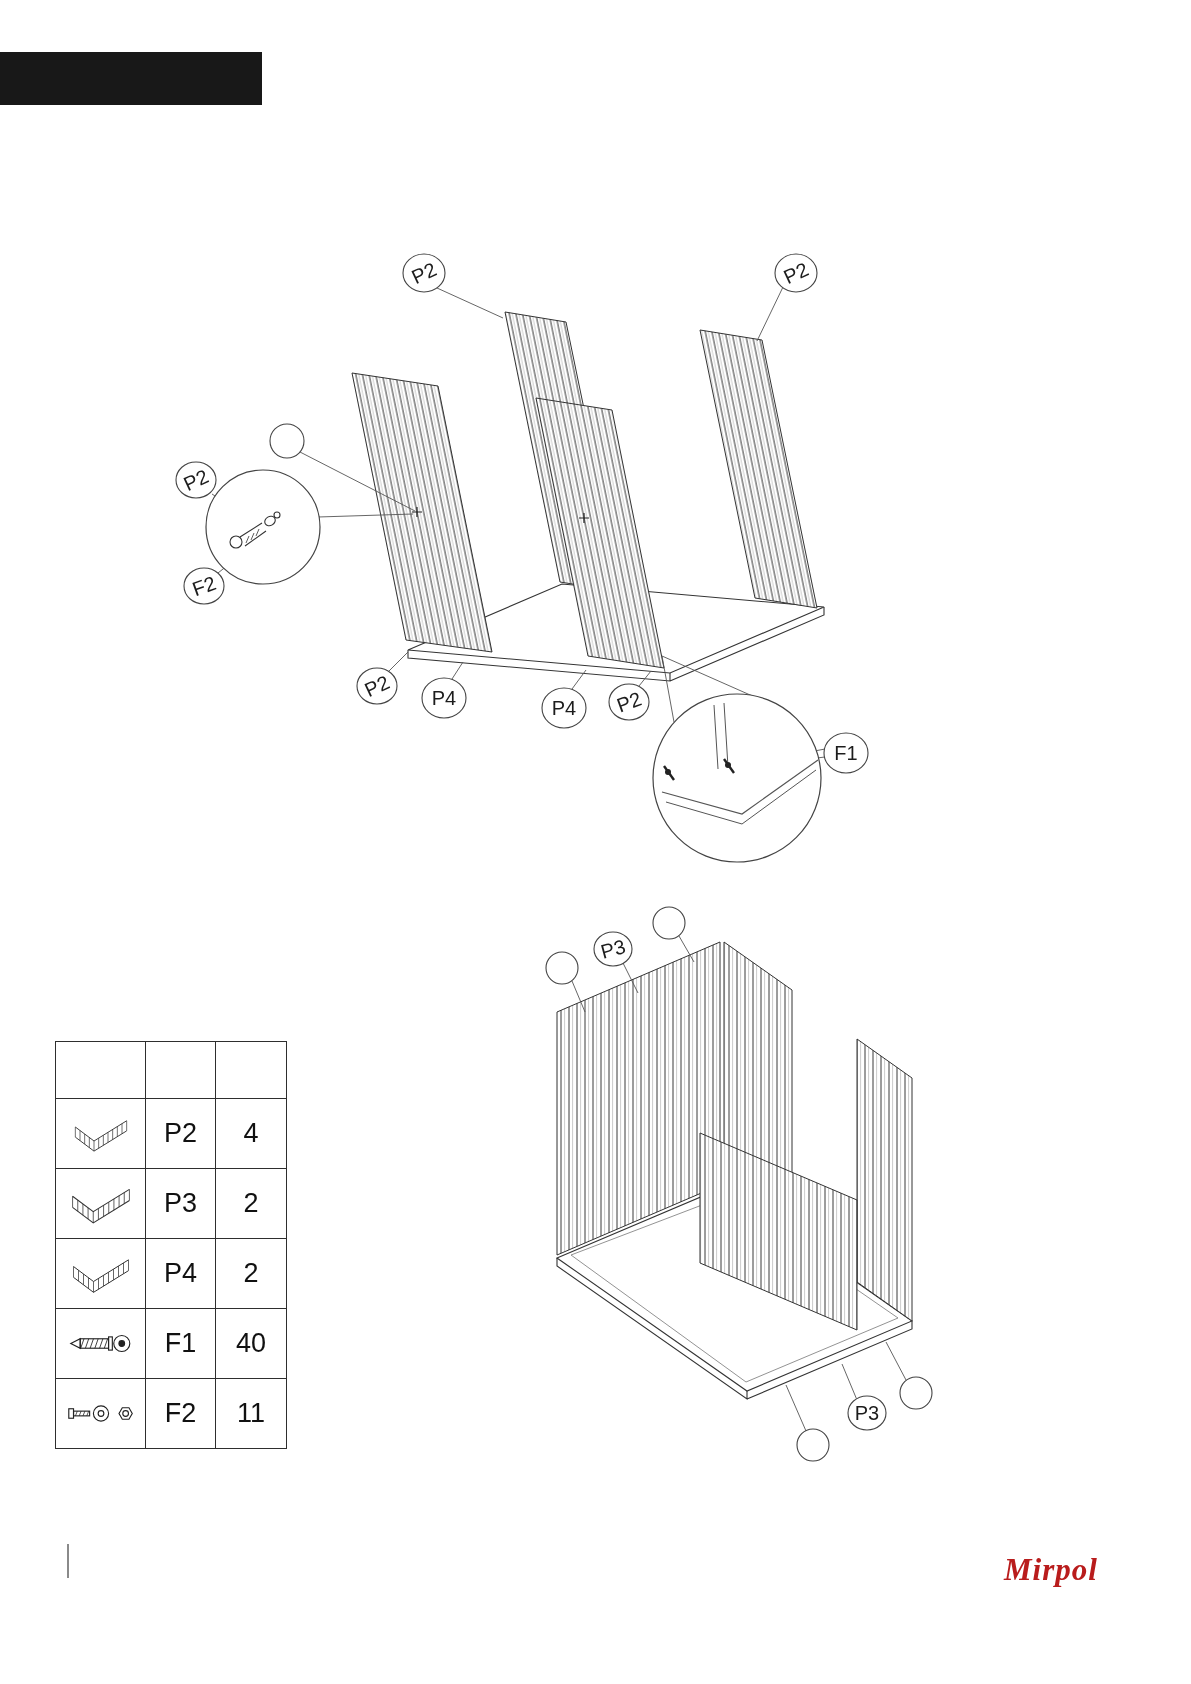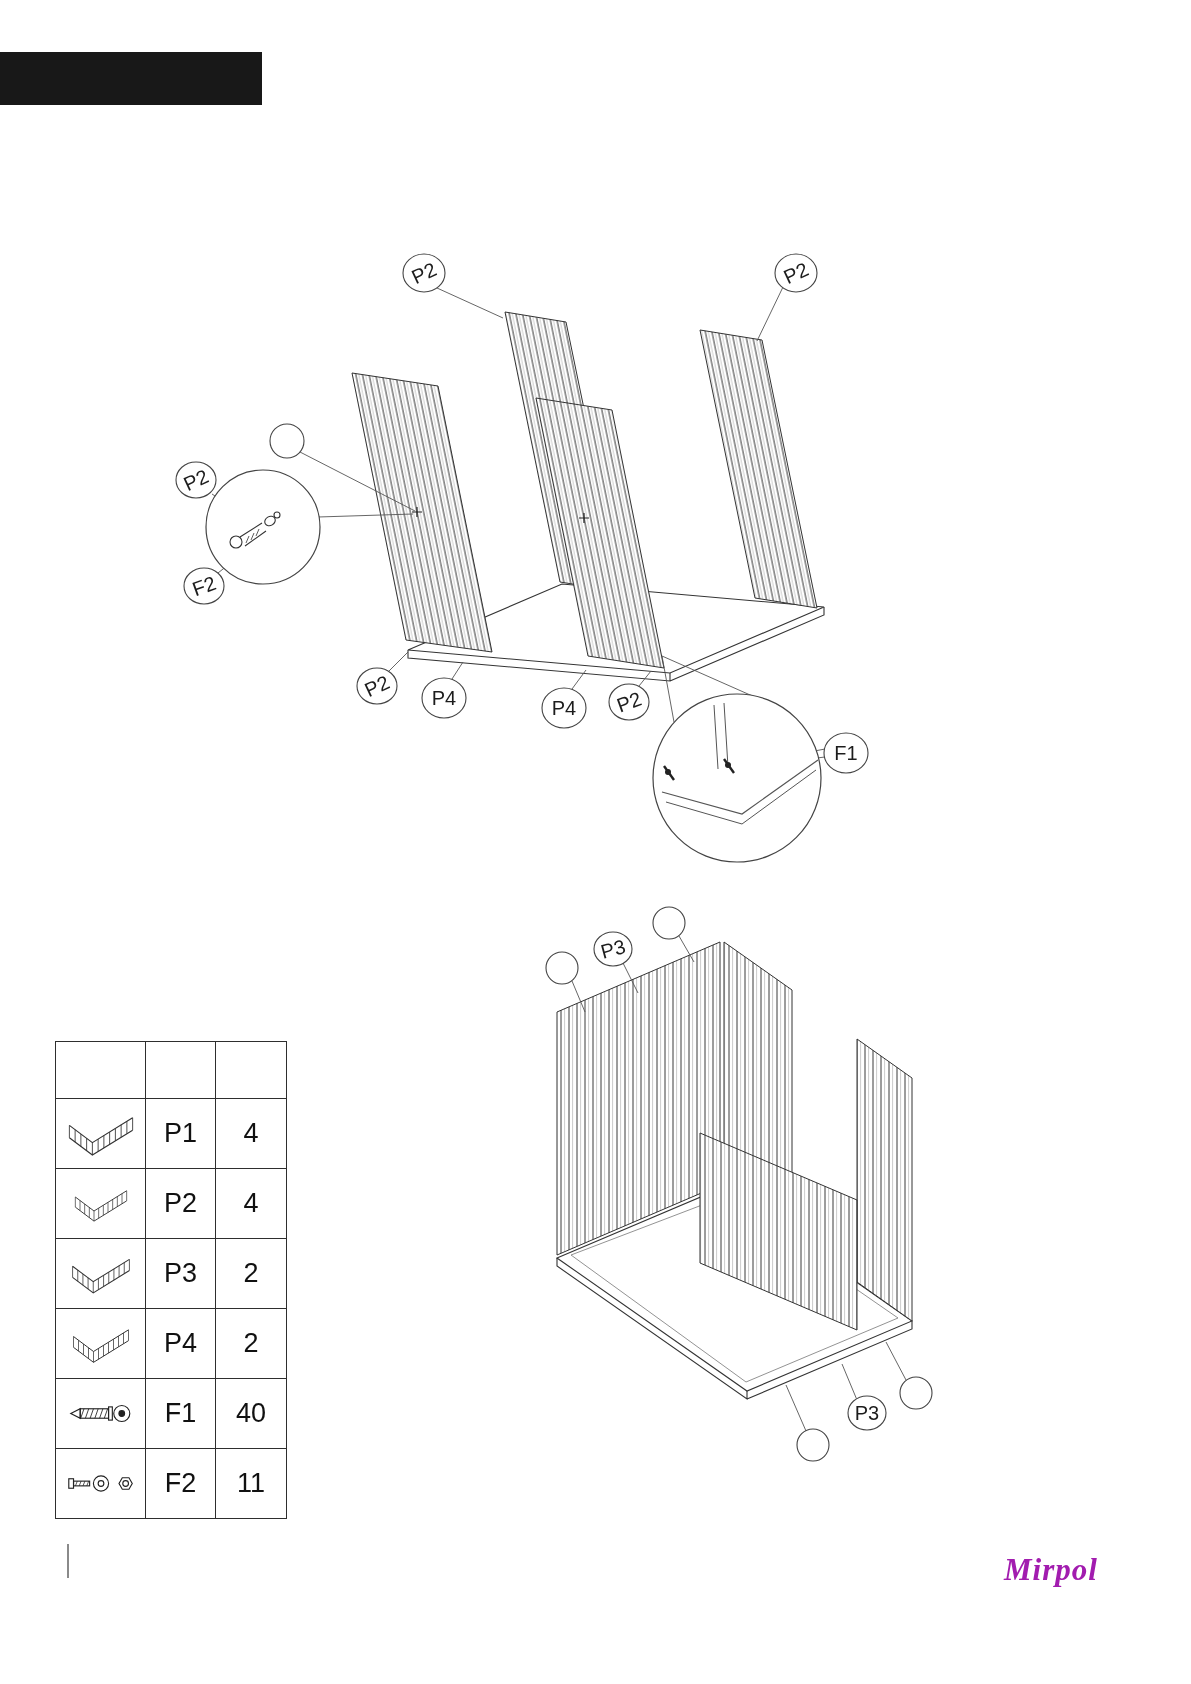--- a/index.html
+++ b/index.html
@@ -22,21 +22,21 @@
   table.parts td{
     border:1.5px solid #2e2e2e;text-align:center;vertical-align:middle;
     font-size:27px;color:#111;padding:0;
   }
   table.parts tr.hdr td{height:56px;}
   table.parts tr.row td{height:69px;}
   .ic svg{display:block;margin:0 auto;}
   .logo{
     position:absolute;left:1004px;top:1552px;width:170px;
     font-family:"Liberation Serif",serif;font-style:italic;font-weight:bold;
-    font-size:31px;color:#a21caf;letter-spacing:1px;
+    font-size:31px;color:#b91c1c;letter-spacing:1px;
   }
   .mark{position:absolute;left:67px;top:1544px;width:2px;height:34px;background:#8a8a8a;}
 </style>
 </head>
 <body>
 
 <div class="page">
 
   <div class="banner"></div>
 
@@ -232,29 +232,20 @@
         <col style="width:71px">
       </colgroup>
     <tbody>
         <tr class="hdr">
       <td></td>
       <td></td>
       <td></td>
     </tr>
     <tr class="row">
       <td class="ic">
-        <svg width="70" height="46" viewBox="0 0 72 48">
-              <use href="#panel-icon"></use>
-            </svg>
-      </td>
-      <td>P1</td>
-      <td>4</td>
-    </tr>
-    <tr class="row">
-      <td class="ic">
         <svg width="56" height="38" viewBox="0 0 72 48">
               <use href="#panel-icon"></use>
             </svg>
       </td>
       <td>P2</td>
       <td>4</td>
     </tr>
     <tr class="row">
       <td class="ic">
         <svg width="62" height="42" viewBox="0 0 72 48">

